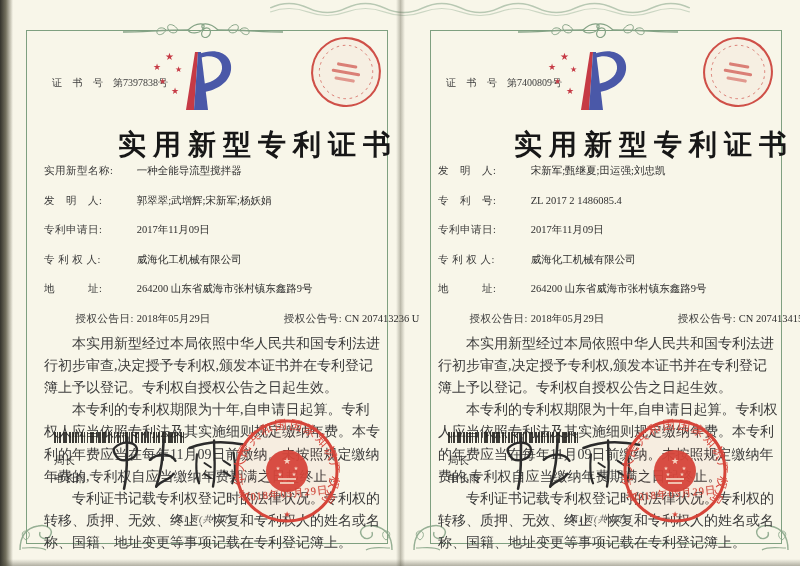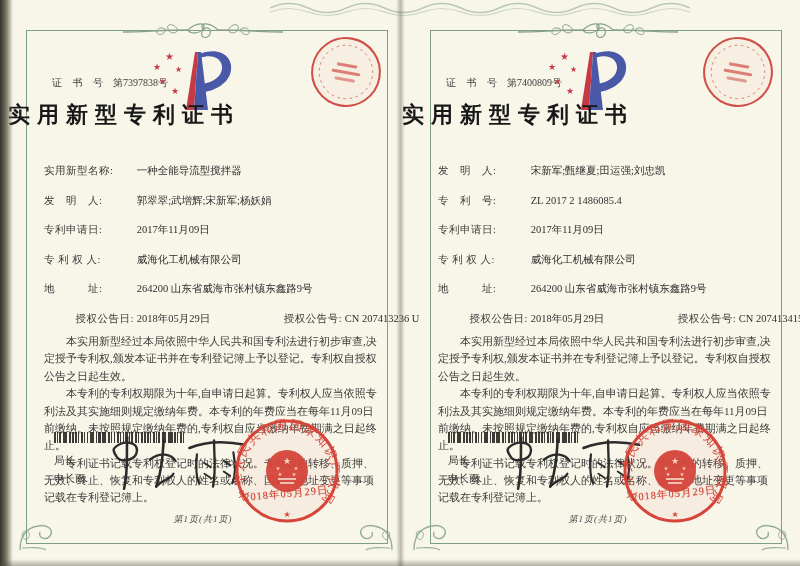--- a/index.html
+++ b/index.html
@@ -32,31 +32,31 @@
 
   .cert-no{position:absolute;top:76px;left:44px;font-size:10px;color:#3c3c3c;white-space:nowrap;}
   .cert-no .cn-label{letter-spacing:4px;margin-right:6px;}
 
   .logo{position:absolute;top:44px;left:50%;transform:translateX(-50%);margin-left:-10px;width:96px;height:76px;}
 
   .stamp{position:absolute;top:34px;width:76px;height:76px;transform:rotate(10deg);}
   #page-left .stamp{right:14px;}
   #page-right .stamp{right:18px;}
 
-  .title{position:absolute;top:100px;width:100%;text-align:left;
-    font-size:22px;font-weight:bold;color:#171717;letter-spacing:7px;margin:0;}
+  .title{position:absolute;top:126px;width:100%;text-align:right;
+    font-size:28px;font-weight:bold;color:#171717;letter-spacing:7px;margin:0;}
 
   .fields{position:absolute;top:164px;left:36px;right:18px;font-size:10.5px;color:#353535;}
   .frow{margin-bottom:15.5px;white-space:nowrap;}
   .flabel{display:inline-block;min-width:90px;letter-spacing:.5px;color:#3a3a3a;}
   .fvalue{color:#2e2e2e;}
   .grant-row{display:flex;text-align:right;}
   .grant-row .pair2{margin-left:42px;}
 
-  .paras{position:absolute;top:333px;left:36px;right:16px;font-size:11px;line-height:1.58;color:#3b3b3b;}
+  .paras{position:absolute;top:333px;left:36px;right:16px;font-size:14px;line-height:1.58;color:#3b3b3b;}
   .paras p{margin:0;text-indent:2em;}
 
   .barcode{position:absolute;top:432px;left:46px;width:132px;height:11px;opacity:.88;
     background-image:
       repeating-linear-gradient(90deg,#23221e 0 1.5px,rgba(0,0,0,0) 1.5px 3px),
       repeating-linear-gradient(90deg,#23221e 0 1px,rgba(0,0,0,0) 1px 5.5px),
       repeating-linear-gradient(90deg,#23221e 0 2px,rgba(0,0,0,0) 2px 9px);}
   .director{position:absolute;top:452px;left:46px;font-size:10.5px;line-height:18px;color:#2f2f2f;}
   .signature{position:absolute;top:430px;left:100px;width:150px;height:66px;}
 

